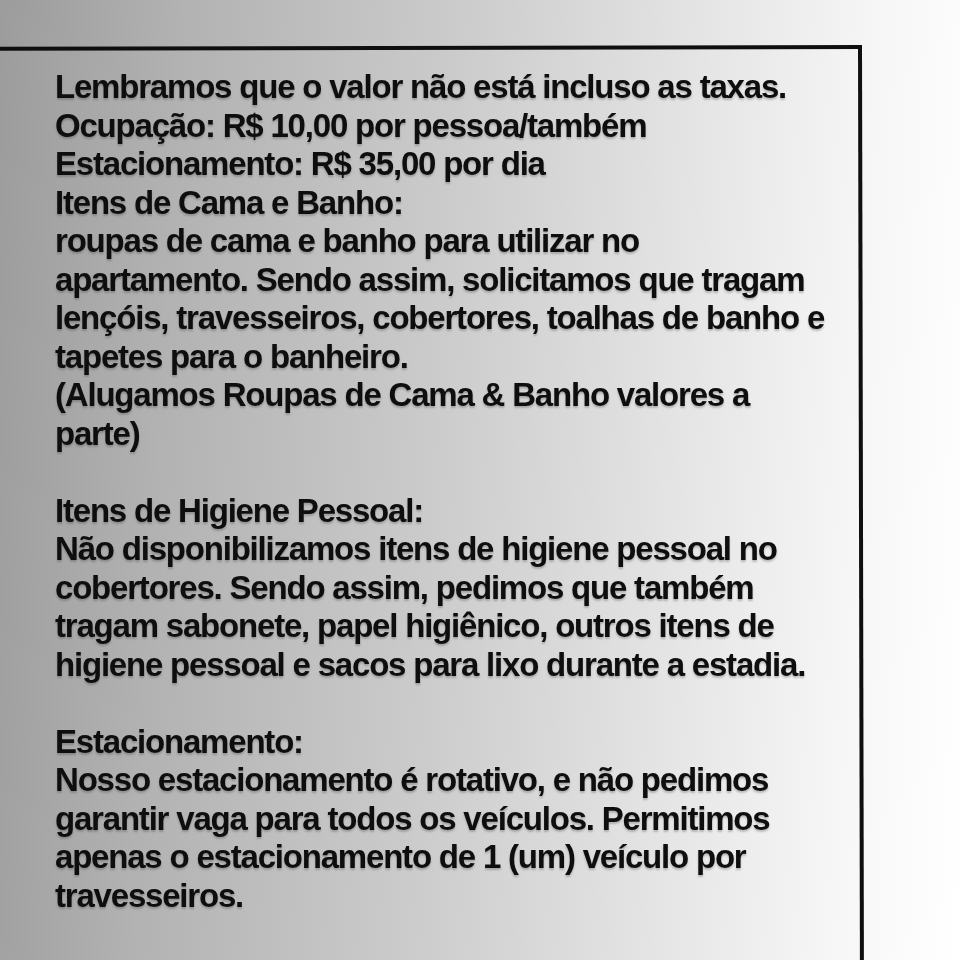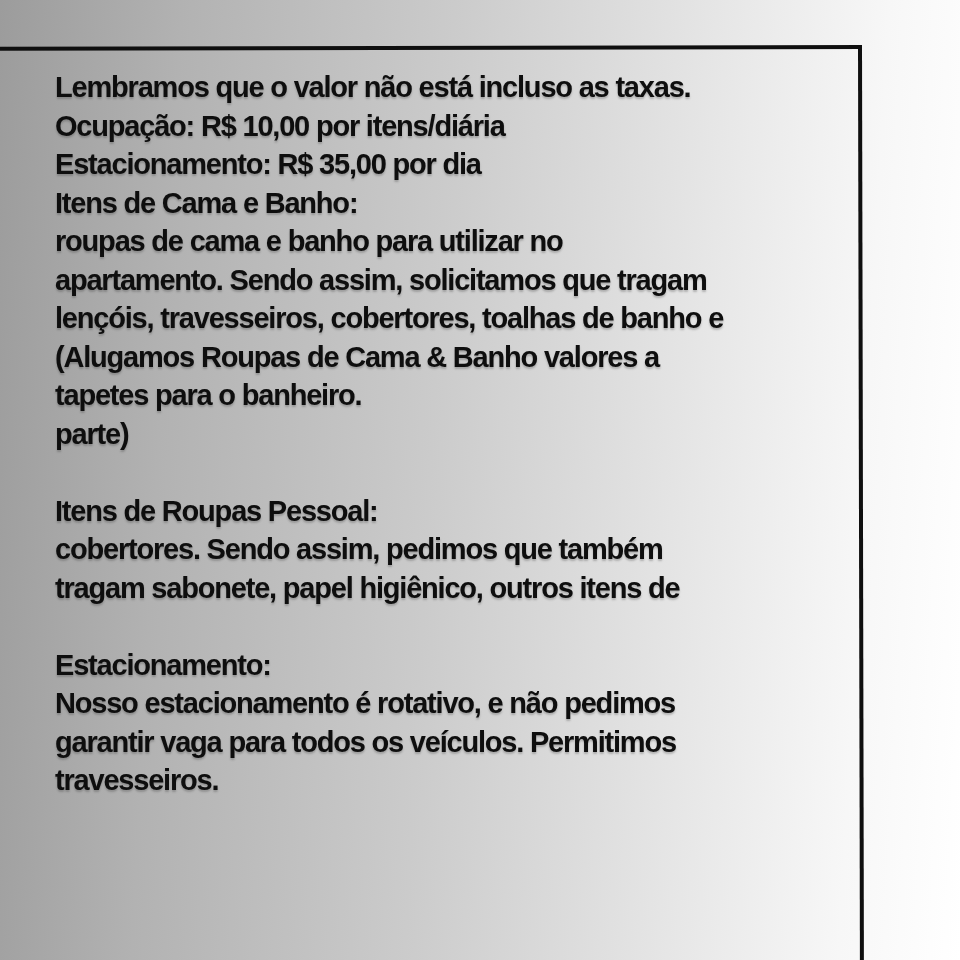--- a/index.html
+++ b/index.html
@@ -36,50 +36,53 @@
     transform-origin: top right;
     pointer-events: none;
   }
   .text-block {
     position: absolute;
     left: 55px;
     top: 68px;
     width: 800px;
     font-family: "Liberation Sans", sans-serif;
     font-weight: 700;
-    font-size: 29px;
+    font-size: 33px;
     line-height: 38.5px;
     letter-spacing: -1.2px;
     color: #0e0e0e;
     text-shadow: 0 2px 2px rgba(50,50,50,0.28);
   }
   .line {
     height: 38.5px;
     white-space: nowrap;
   }
 </style>
 </head>
 <body>
 
 <div class="canvas">
   <div class="frame"></div>
   <div class="text-block">
     <div class="line">Lembramos que o valor não está incluso as taxas.</div>
-    <div class="line">Ocupação: R$ 10,00 por itens/diária</div>
+    <div class="line">Ocupação: R$ 10,00 por pessoa/também</div>
     <div class="line">Estacionamento: R$ 35,00 por dia</div>
     <div class="line">Itens de Cama e Banho:</div>
     <div class="line">roupas de cama e banho para utilizar no</div>
     <div class="line">apartamento. Sendo assim, solicitamos que tragam</div>
     <div class="line">lençóis, travesseiros, cobertores, toalhas de banho e</div>
+    <div class="line">tapetes para o banheiro.</div>
     <div class="line">(Alugamos Roupas de Cama &amp; Banho valores a</div>
-    <div class="line">tapetes para o banheiro.</div>
     <div class="line">parte)</div>
     <div class="line"></div>
-    <div class="line">Itens de Roupas Pessoal:</div>
+    <div class="line">Itens de Higiene Pessoal:</div>
+    <div class="line">Não disponibilizamos itens de higiene pessoal no</div>
     <div class="line">cobertores. Sendo assim, pedimos que também</div>
     <div class="line">tragam sabonete, papel higiênico, outros itens de</div>
+    <div class="line">higiene pessoal e sacos para lixo durante a estadia.</div>
     <div class="line"></div>
     <div class="line">Estacionamento:</div>
     <div class="line">Nosso estacionamento é rotativo, e não pedimos</div>
     <div class="line">garantir vaga para todos os veículos. Permitimos</div>
+    <div class="line">apenas o estacionamento de 1 (um) veículo por</div>
     <div class="line">travesseiros.</div>
   </div>
 </div>
 
 </body></html>

